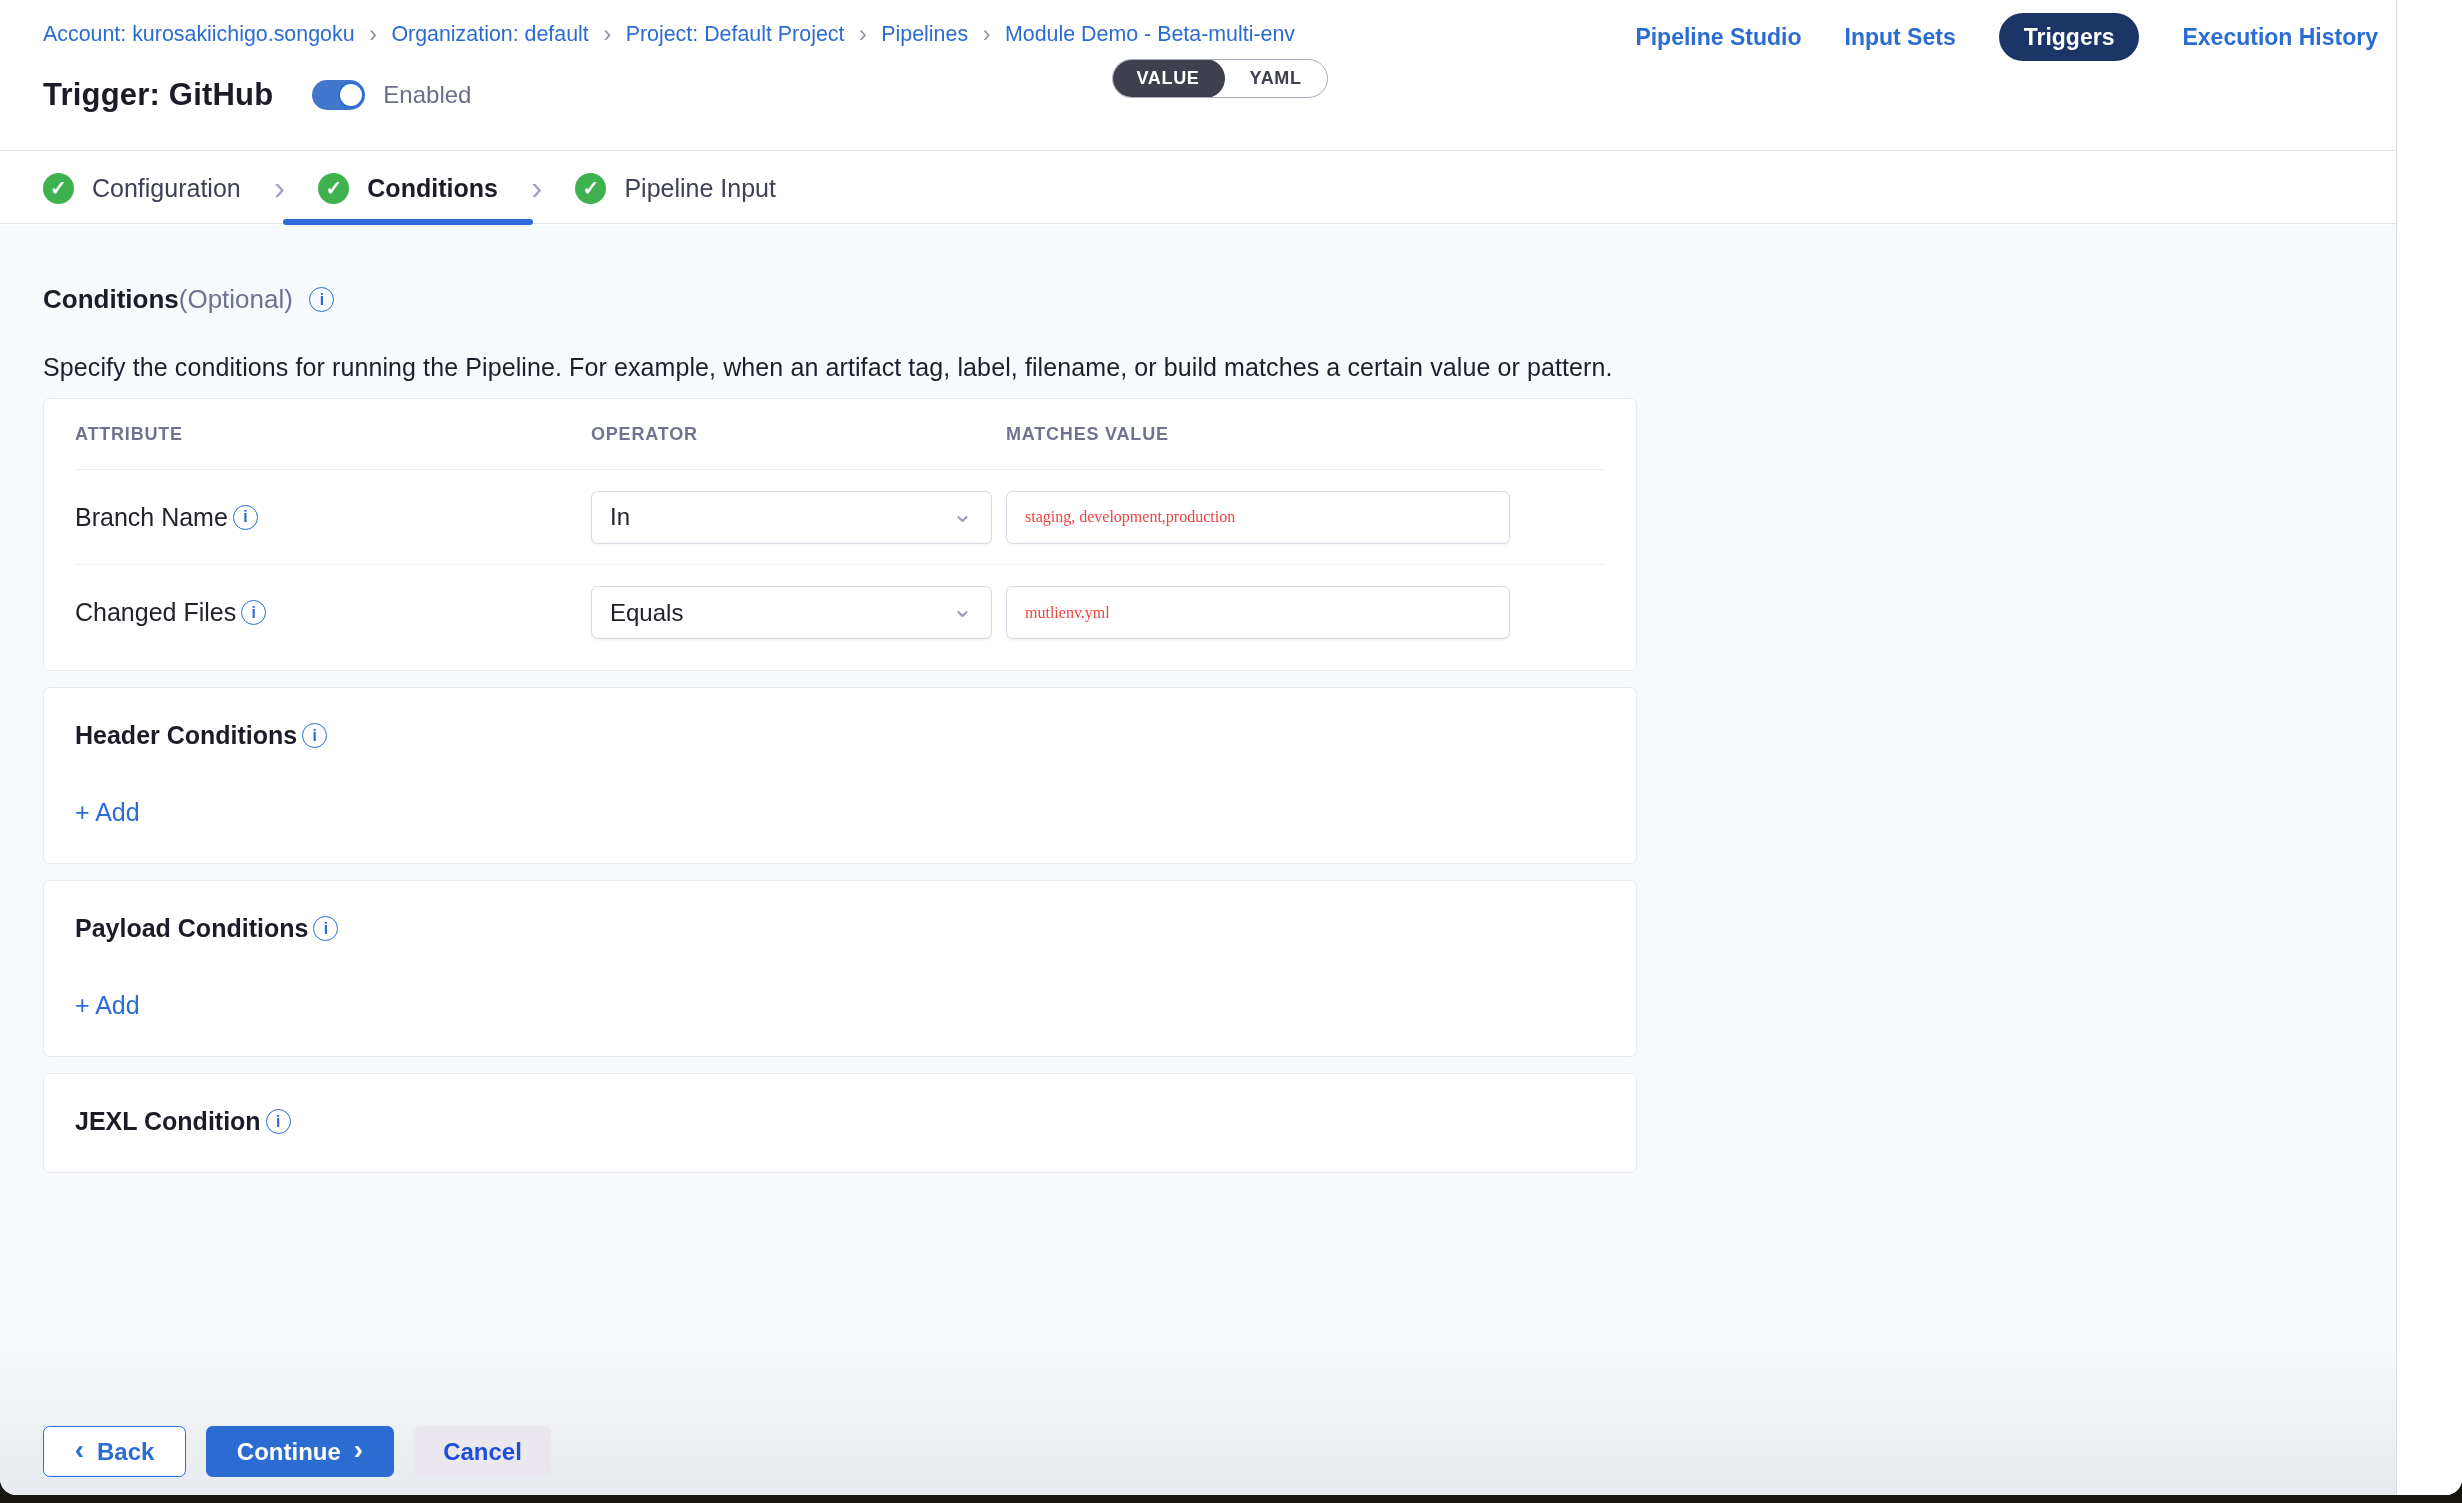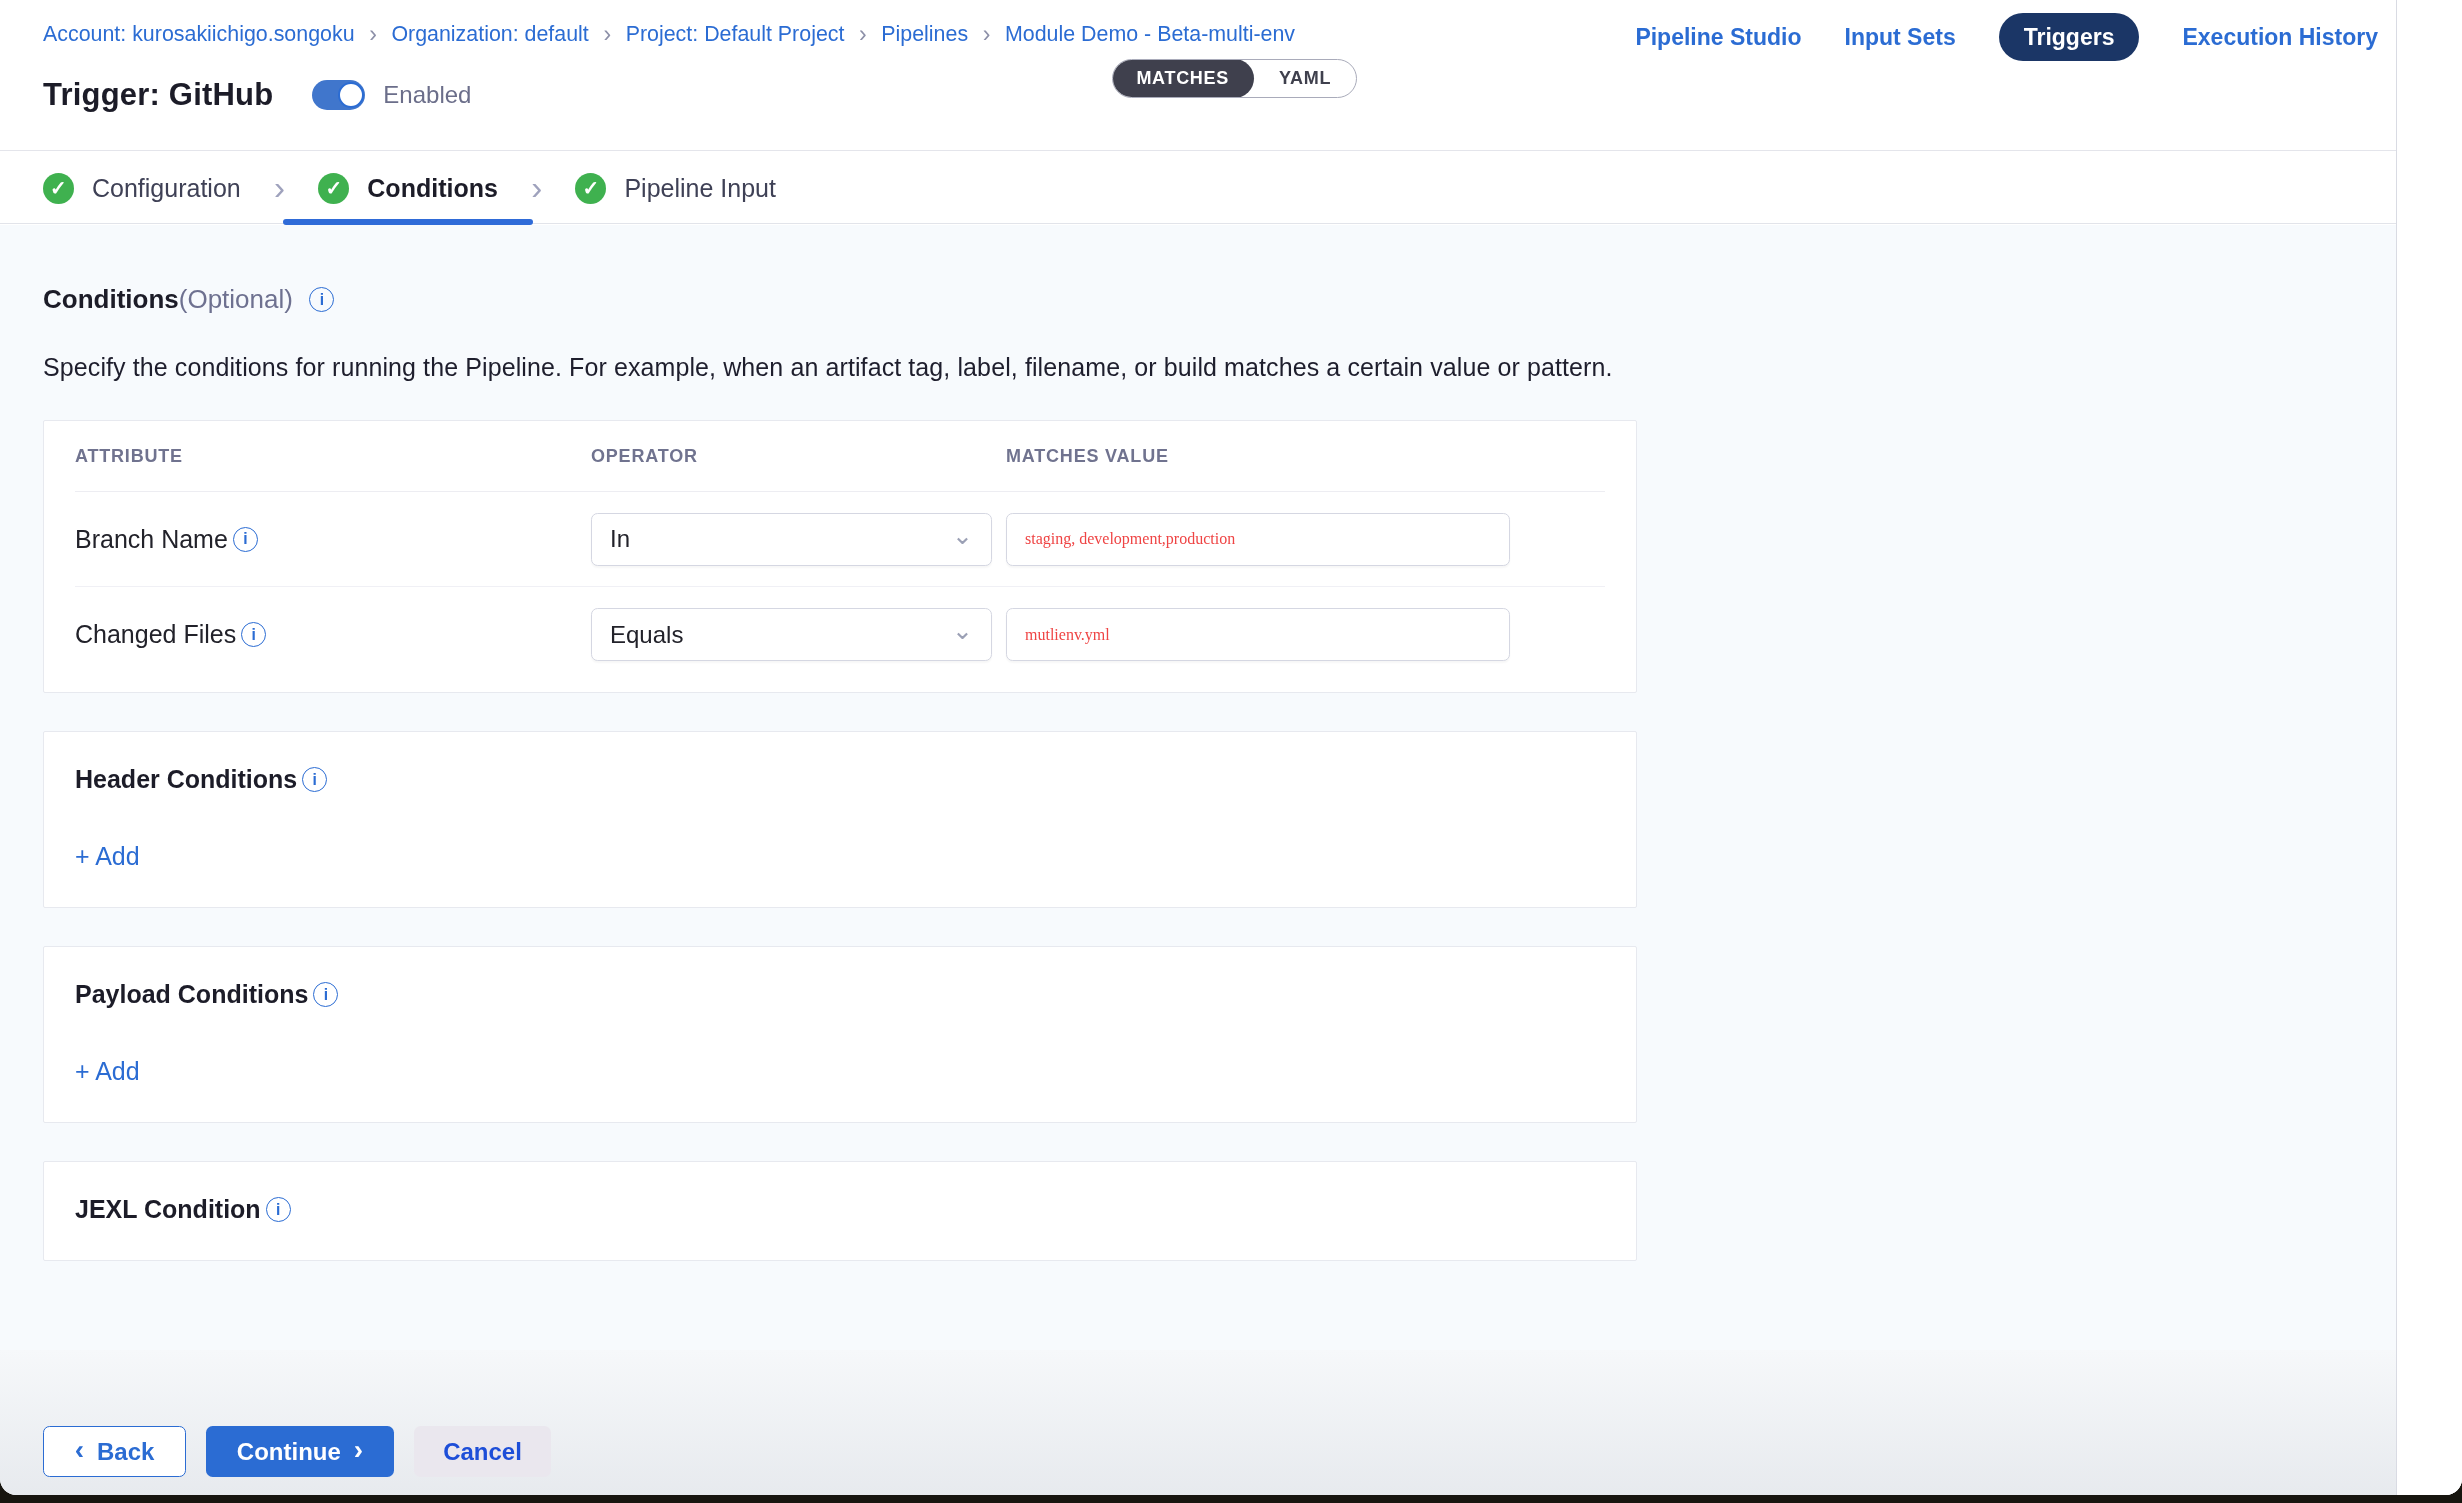--- a/index.html
+++ b/index.html
@@ -95,22 +95,22 @@
   .optional { font-size:26px; font-weight:400; color:#6e7190; }
   .info-icon {
     width:25px; height:25px; border-radius:50%; border:1.6px solid #2b6cd3;
     color:#2b6cd3; font-size:15.6px; font-weight:700; font-style:normal;
     display:inline-flex; align-items:center; justify-content:center;
     margin-left:5px; cursor:pointer; flex:0 0 auto;
   }
   .description { margin-top:38px; font-size:25px; color:#1e1e2d; letter-spacing:0.1px; }
   .card {
     width:1594px; background:#fff;
-    border:0.8px solid #e7e9ef; border-radius:2px;
-    margin-top:38px;
+    border:0.8px solid #e7e9ef; border-radius:7px;
+    margin-top:16px;
   }
   
   .thead {
     display:grid; grid-template-columns:516px 415px auto;
     align-items:center; height:71px; margin:0 31px;
     border-bottom:1.6px solid #ededf2;
   }
   .th { font-size:18px; font-weight:700; letter-spacing:0.8px; color:#70738f; }
   .trow {
     display:grid; grid-template-columns:516px 415px auto;
@@ -198,21 +198,21 @@
 
     <div class="title-row">
       <span class="page-title">Trigger: GitHub</span>
       <span class="toggle">
           <span class="knob"></span>
         </span>
       <span class="toggle-label">Enabled</span>
     </div>
 
     <div class="view-toggle">
-      <span class="seg seg-visual">MATCHES</span>
+      <span class="seg seg-visual">VALUE</span>
       <span class="seg seg-yaml">YAML</span>
     </div>
   </div>
 
   <div class="tabbar">
     <div class="step">
       <span class="check-circle">✓</span>
       <span class="step-label">Configuration</span>
     </div>
     <span class="step-sep">›</span>

